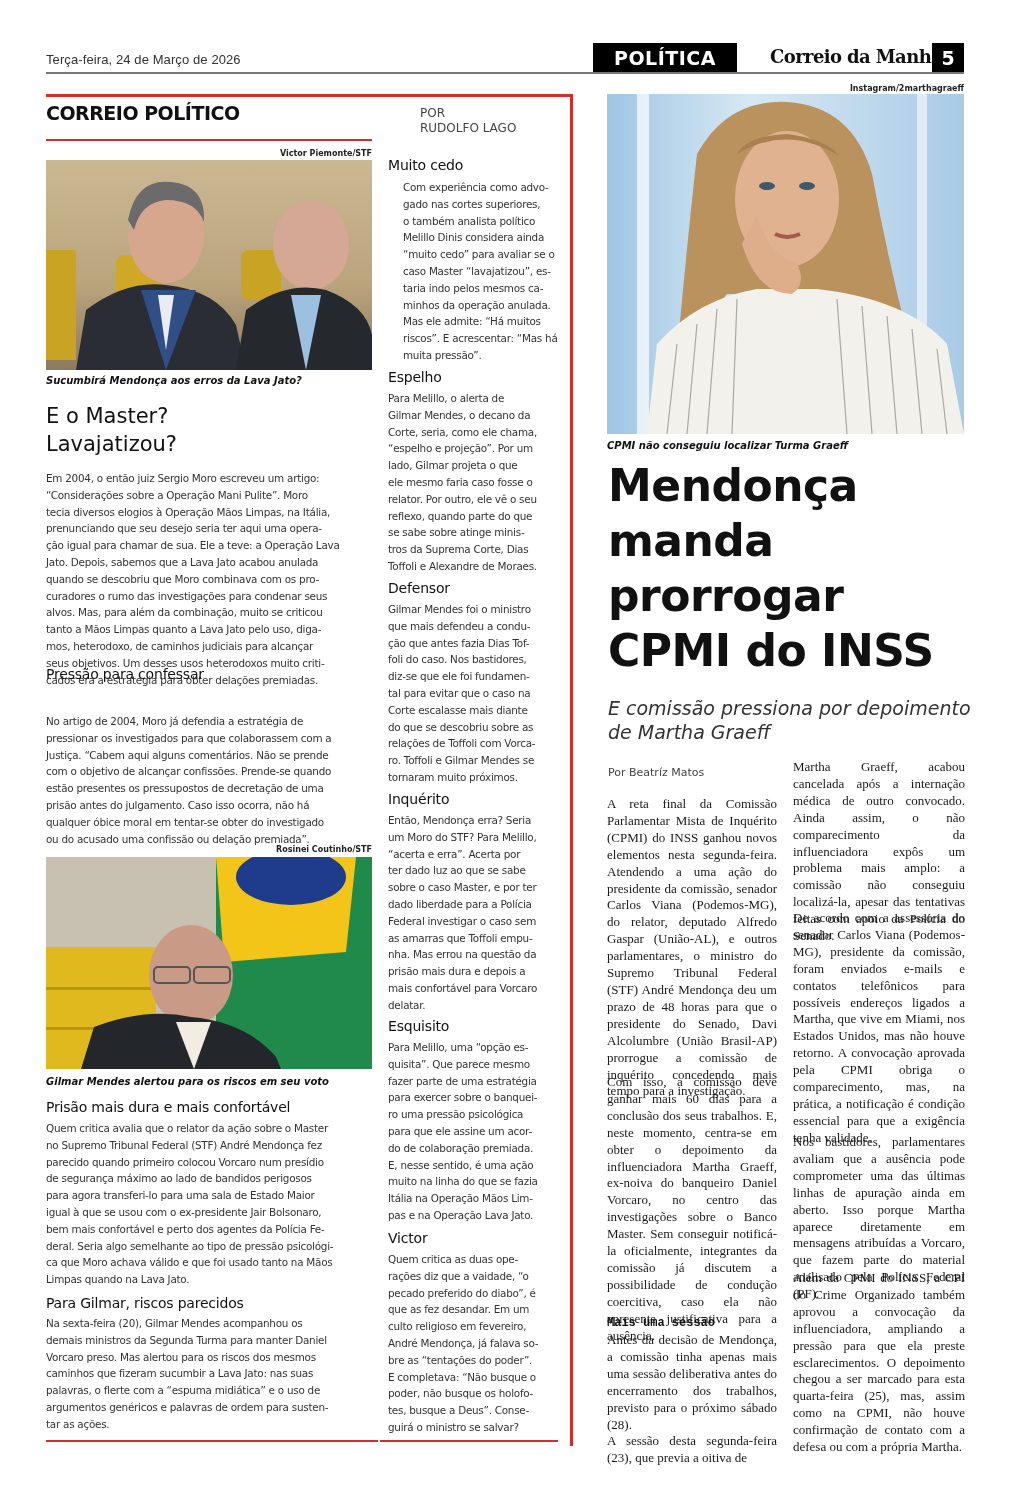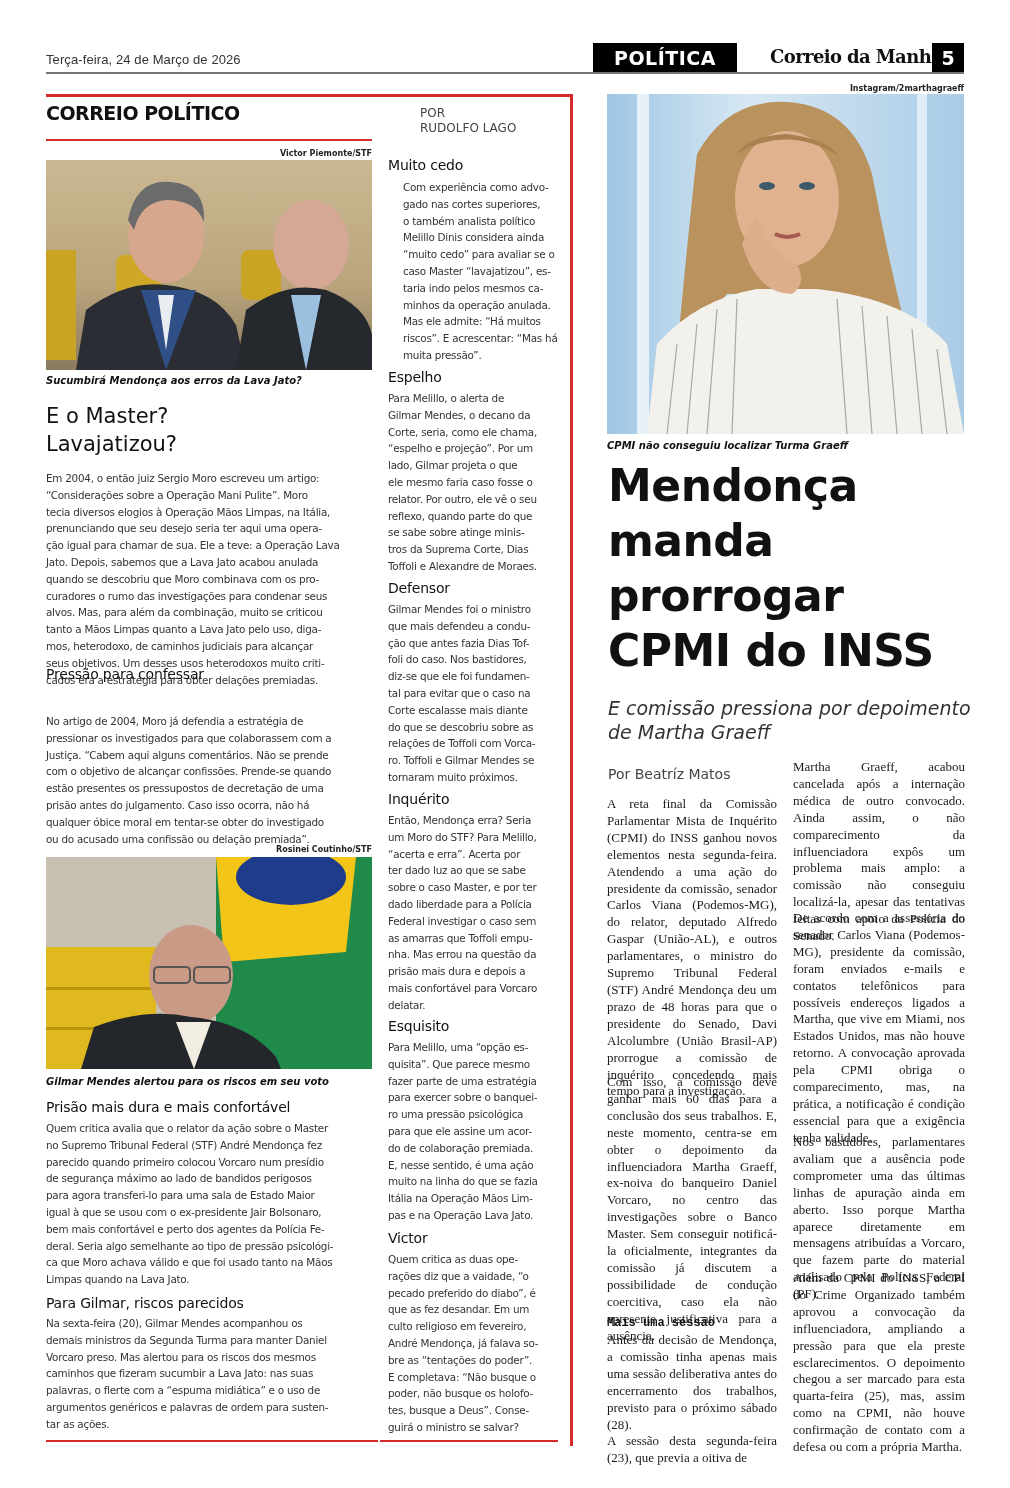--- a/index.html
+++ b/index.html
@@ -28,21 +28,21 @@
 
   .photo { position: absolute; overflow: hidden; }
 
   .h-sub { position: absolute; font-family: "DejaVu Sans", sans-serif; font-weight: normal; font-size: 14px; color: #111; letter-spacing: -0.2px; }
   .h-big { position: absolute; font-family: "DejaVu Sans", sans-serif; font-size: 21px; line-height: 28px; color: #111; }
   .body-sans { position: absolute; font-family: "DejaVu Sans", sans-serif; font-size: 10.4px; line-height: 16.8px; color: #333; letter-spacing: -0.25px; white-space: pre-line; }
   .body-serif { position: absolute; font-family: "Liberation Serif", serif; font-size: 13px; line-height: 16.9px; color: #1a1a1a; white-space: pre-line; text-align: justify; }
 
   .headline { position: absolute; left: 608px; top: 458px; width: 370px; font-family: "DejaVu Sans", sans-serif; font-weight: bold; font-size: 44px; line-height: 55px; letter-spacing: -0.5px; color: #111; }
   .subhead { position: absolute; left: 608px; top: 696px; width: 370px; font-family: "DejaVu Sans", sans-serif; font-size: 19px; line-height: 24px; color: #333; font-weight: 300; font-style: italic; }
-  .author { position: absolute; left: 608px; top: 766px; font-family: "DejaVu Sans", sans-serif; font-size: 14px; color: #444; }
+  .author { position: absolute; left: 608px; top: 766px; font-family: "DejaVu Sans", sans-serif; font-size: 11px; color: #444; }
   .art-sub { position: absolute; font-family: Liberation Mono, monospace; font-weight: bold; font-size: 12px; color: #111; }
 </style>
 </head>
 <body>
 
 <div class="page-date">Terça-feira, 24 de Março de 2026</div>
 <div class="section-badge">POLÍTICA</div>
 <div class="masthead">Correio da Manhã</div>
 <div class="page-number">5</div>
 <div class="header-rule"></div>

